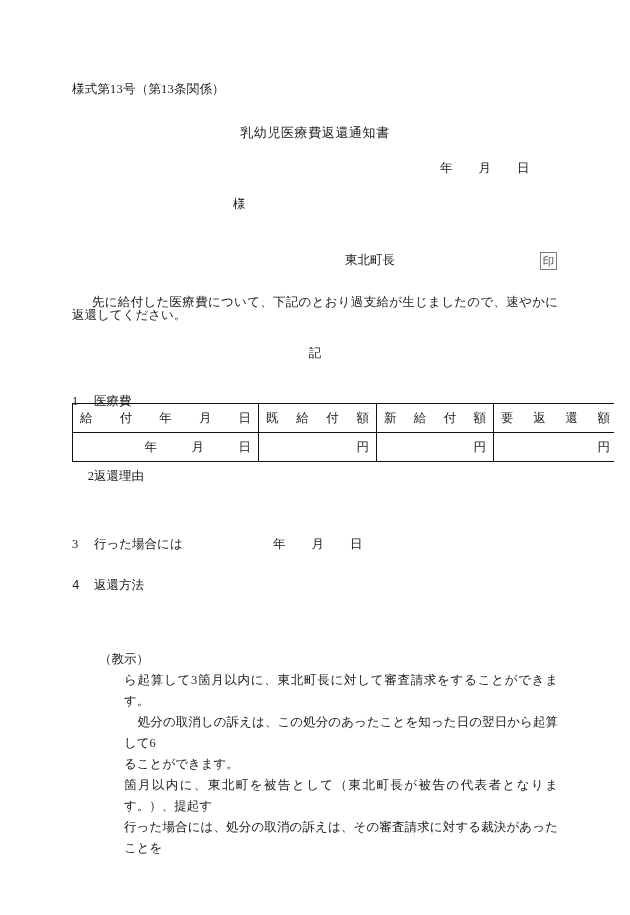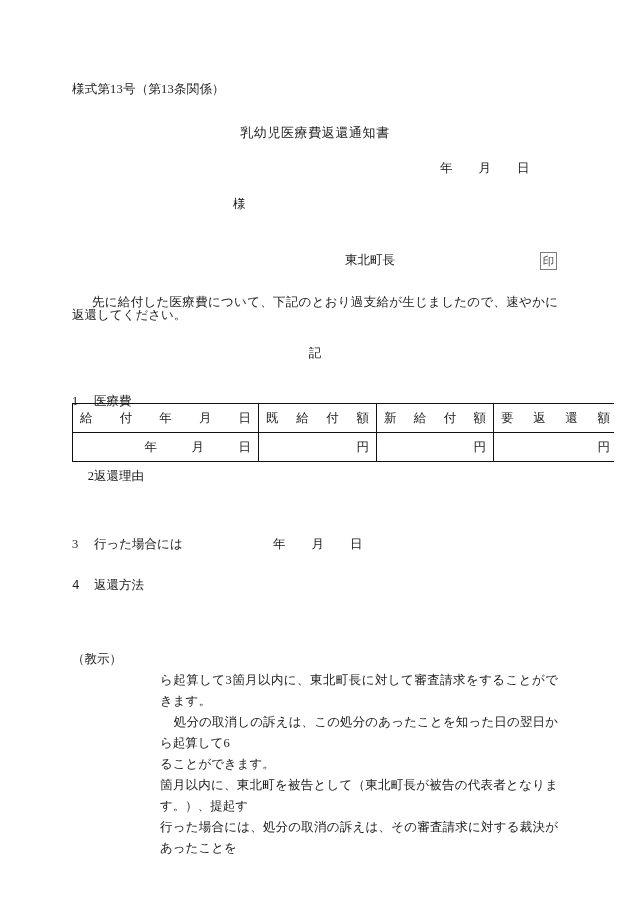--- a/index.html
+++ b/index.html
@@ -156,32 +156,33 @@
     position: absolute;
     left: 72px;
     top: 649px;
     width: 486px;
     font-size: 12.5px;
     line-height: 21px;
   }
   .kyoji-first {
     display: flex;
     align-items: flex-start;
+    margin-left: 27px;
   }
   .kyoji-tag {
     flex: 0 0 auto;
     white-space: nowrap;
     padding-right: 14px;
   }
   .kyoji-body {
     flex: 1 1 auto;
     text-align: justify;
   }
   .kyoji-cont {
-    margin-left: 88px;
+    margin-left: 52px;
     text-align: justify;
   }
   .kyoji-cont.indent { text-indent: 1.1em; }
 </style>
 </head>
 <body>
 
 <div class="page">
 
   <div class="form-no">様式第13号（第13条関係）</div>

